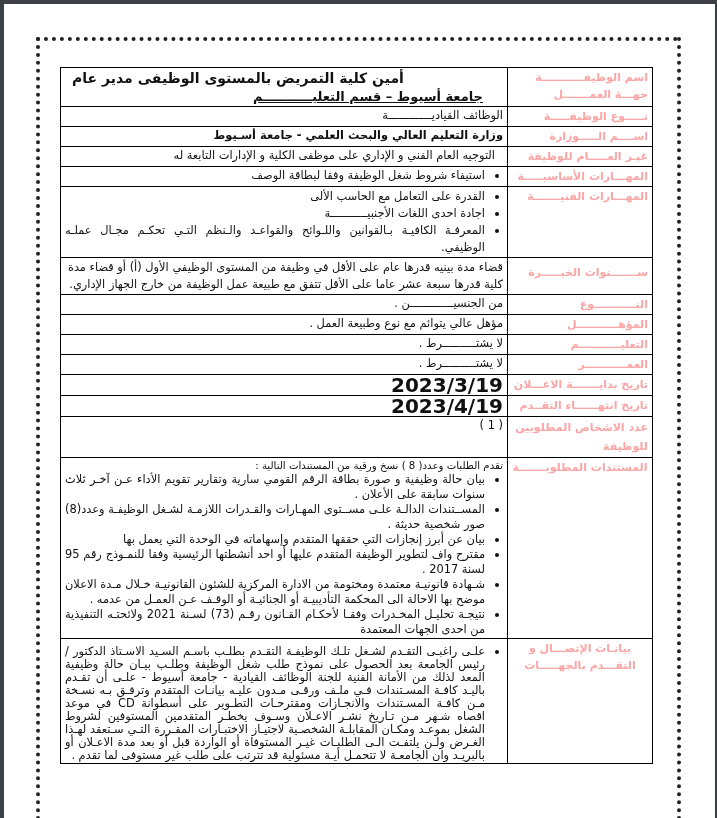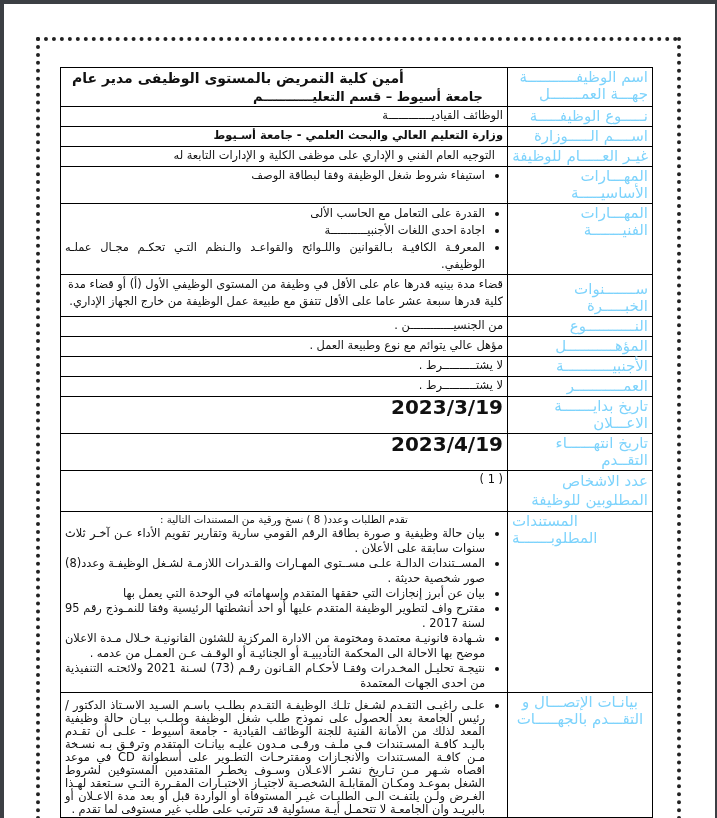--- a/index.html
+++ b/index.html
@@ -25,50 +25,50 @@
     border-left:4px dotted #222;
   }
   table.form {
     position:absolute; left:60px; top:67px; width:593px;
     border-collapse:collapse; direction:rtl;
     font-size:11.4px; color:#111; line-height:15px;
   }
   table.form td {
     border:1.4px solid #000; vertical-align:top; padding:1px 4px;
   }
-  td.lbl { width:136px; font-size:15px; line-height:17px; color:#7dd3fc; }
+  td.lbl { width:136px; font-size:11px; line-height:17px; color:#fca5a5;font-weight:bold; }
   td.val { }
   .b { font-weight:bold; }
   .title1 { font-weight:bold; font-size:14px; line-height:19px; padding-right:92px;text-align:center; }
   .title2 { font-weight:bold; font-size:13px; line-height:17px; padding-right:4px; }
   .big { font-weight:bold; font-size:20px; line-height:18px; }
   ul { margin:0; padding:0 18px 0 0; list-style:disc; }
   li { margin:0; text-align:justify; }
-  .intro { font-size:10.2px; line-height:13px;text-align:center; }
+  .intro { font-size:10.2px; line-height:13px; }
   td.lbl-mid { vertical-align:middle; }
 </style>
 </head>
 <body>
 
 <div class="page">
   <div class="frame-top"></div>
   <div class="frame-left"></div>
   <div class="frame-right"></div>
 </div>
 
 <table class="form">
   <tbody>
       <tr>
     <td class="lbl">
       <div>اسم الوظيفـــــــــــة</div>
       <div>جهـــة العمـــــــل</div>
     </td>
     <td class="val">
       <div class="title1">أمين كلية التمريض بالمستوى الوظيفى مدير عام</div>
-      <div class="title2" style="padding-right:20px;">جامعة أسيوط – قسم التعليـــــــــــم</div>
+      <div class="title2" style="padding-right:20px;text-decoration:underline;">جامعة أسيوط – قسم التعليـــــــــــم</div>
     </td>
   </tr>
   <tr>
     <td class="lbl">نـــــوع الوظيفـــــة</td>
     <td class="val">الوظائف القياديـــــــــــــة</td>
   </tr>
   <tr>
     <td class="lbl">اســــم الـــــوزارة</td>
     <td class="val b">وزارة التعليم العالي والبحث العلمي - جامعة أسـيوط</td>
   </tr>
@@ -100,41 +100,41 @@
   </tr>
   <tr>
     <td class="lbl">النـــــــــــوع</td>
     <td class="val">من الجنسيـــــــــــــن .</td>
   </tr>
   <tr>
     <td class="lbl">المؤهـــــــــــل</td>
     <td class="val">مؤهل عالي يتوائم مع نوع وطبيعة العمل .</td>
   </tr>
   <tr>
-    <td class="lbl">الأجنبيـــــــــــة</td>
+    <td class="lbl">التعليـــــــــــم</td>
     <td class="val">لا يشتــــــــــرط .</td>
   </tr>
   <tr>
     <td class="lbl">العمـــــــــــر</td>
     <td class="val">لا يشتــــــــــرط .</td>
   </tr>
   <tr>
     <td class="lbl">تاريخ بدايـــــــة الاعـــلان</td>
     <td class="val big">2023/3/19</td>
   </tr>
   <tr>
     <td class="lbl">تاريخ انتهــــــاء التقــدم</td>
     <td class="val big">2023/4/19</td>
   </tr>
   <tr>
     <td class="lbl" style="line-height:19px;">عدد الاشخاص المطلوبين للوظيفة</td>
     <td class="val">( 1 )</td>
   </tr>
   <tr>
-    <td class="lbl lbl-mid" style="text-align:left;">المستندات المطلوبـــــــة</td>
+    <td class="lbl lbl-mid" style="text-align:center;">المستندات المطلوبـــــــة</td>
     <td class="val">
       <div class="intro">تقدم الطلبات وعدد( 8 ) نسخ ورقية من المستندات التالية :</div>
       <ul>
         <li>بيان حالة وظيفية و صورة بطاقة الرقم القومي سارية وتقارير تقويم الأداء عـن آخـر ثلاث سنوات سابقة على الأعلان .</li>
         <li>المســتندات الدالـة علـى مســتوى المهـارات والقـدرات اللازمـة لشـغل الوظيفـة وعدد(8) صور شخصية حديثة .</li>
         <li>بيان عن أبرز إنجازات التي حققها المتقدم وإسهاماته في الوحدة التي يعمل بها</li>
         <li>مقترح واف لتطوير الوظيفة المتقدم عليها أو احد أنشطتها الرئيسية وفقا للنمـوذج رقم 95 لسنة 2017 .</li>
         <li>شـهادة قانونيـة معتمدة ومختومة من الادارة المركزية للشئون القانونيـة خـلال مـدة الاعلان موضح بها الاحالة الى المحكمة التأديبيـة أو الجنائيـة أو الوقـف عـن العمـل من عدمه .</li>
         <li>نتيجـة تحليـل المخـدرات وفقـا لأحكـام القـانون رقـم (73) لسـنة 2021 ولائحتـه التنفيذية من احدى الجهات المعتمدة</li>
       </ul>

